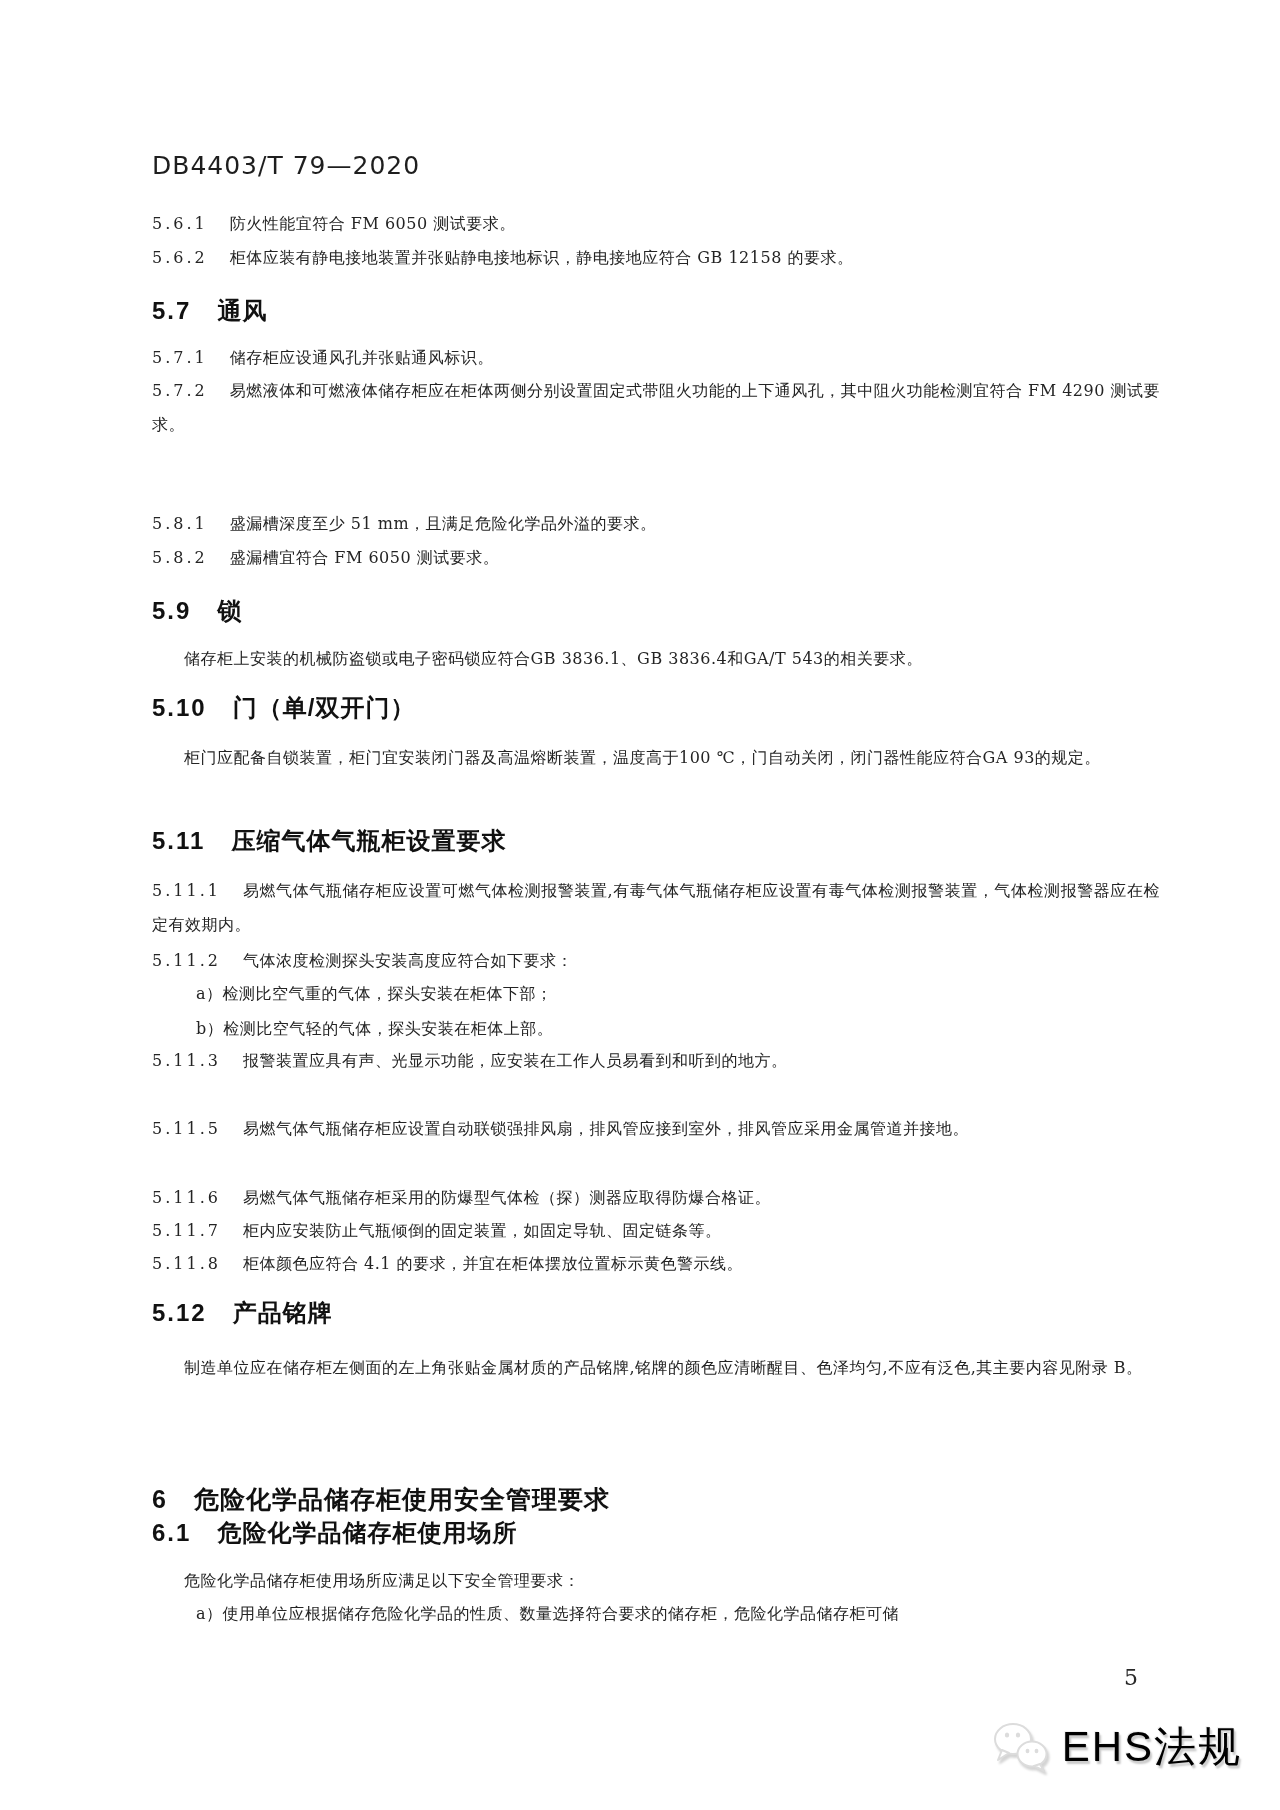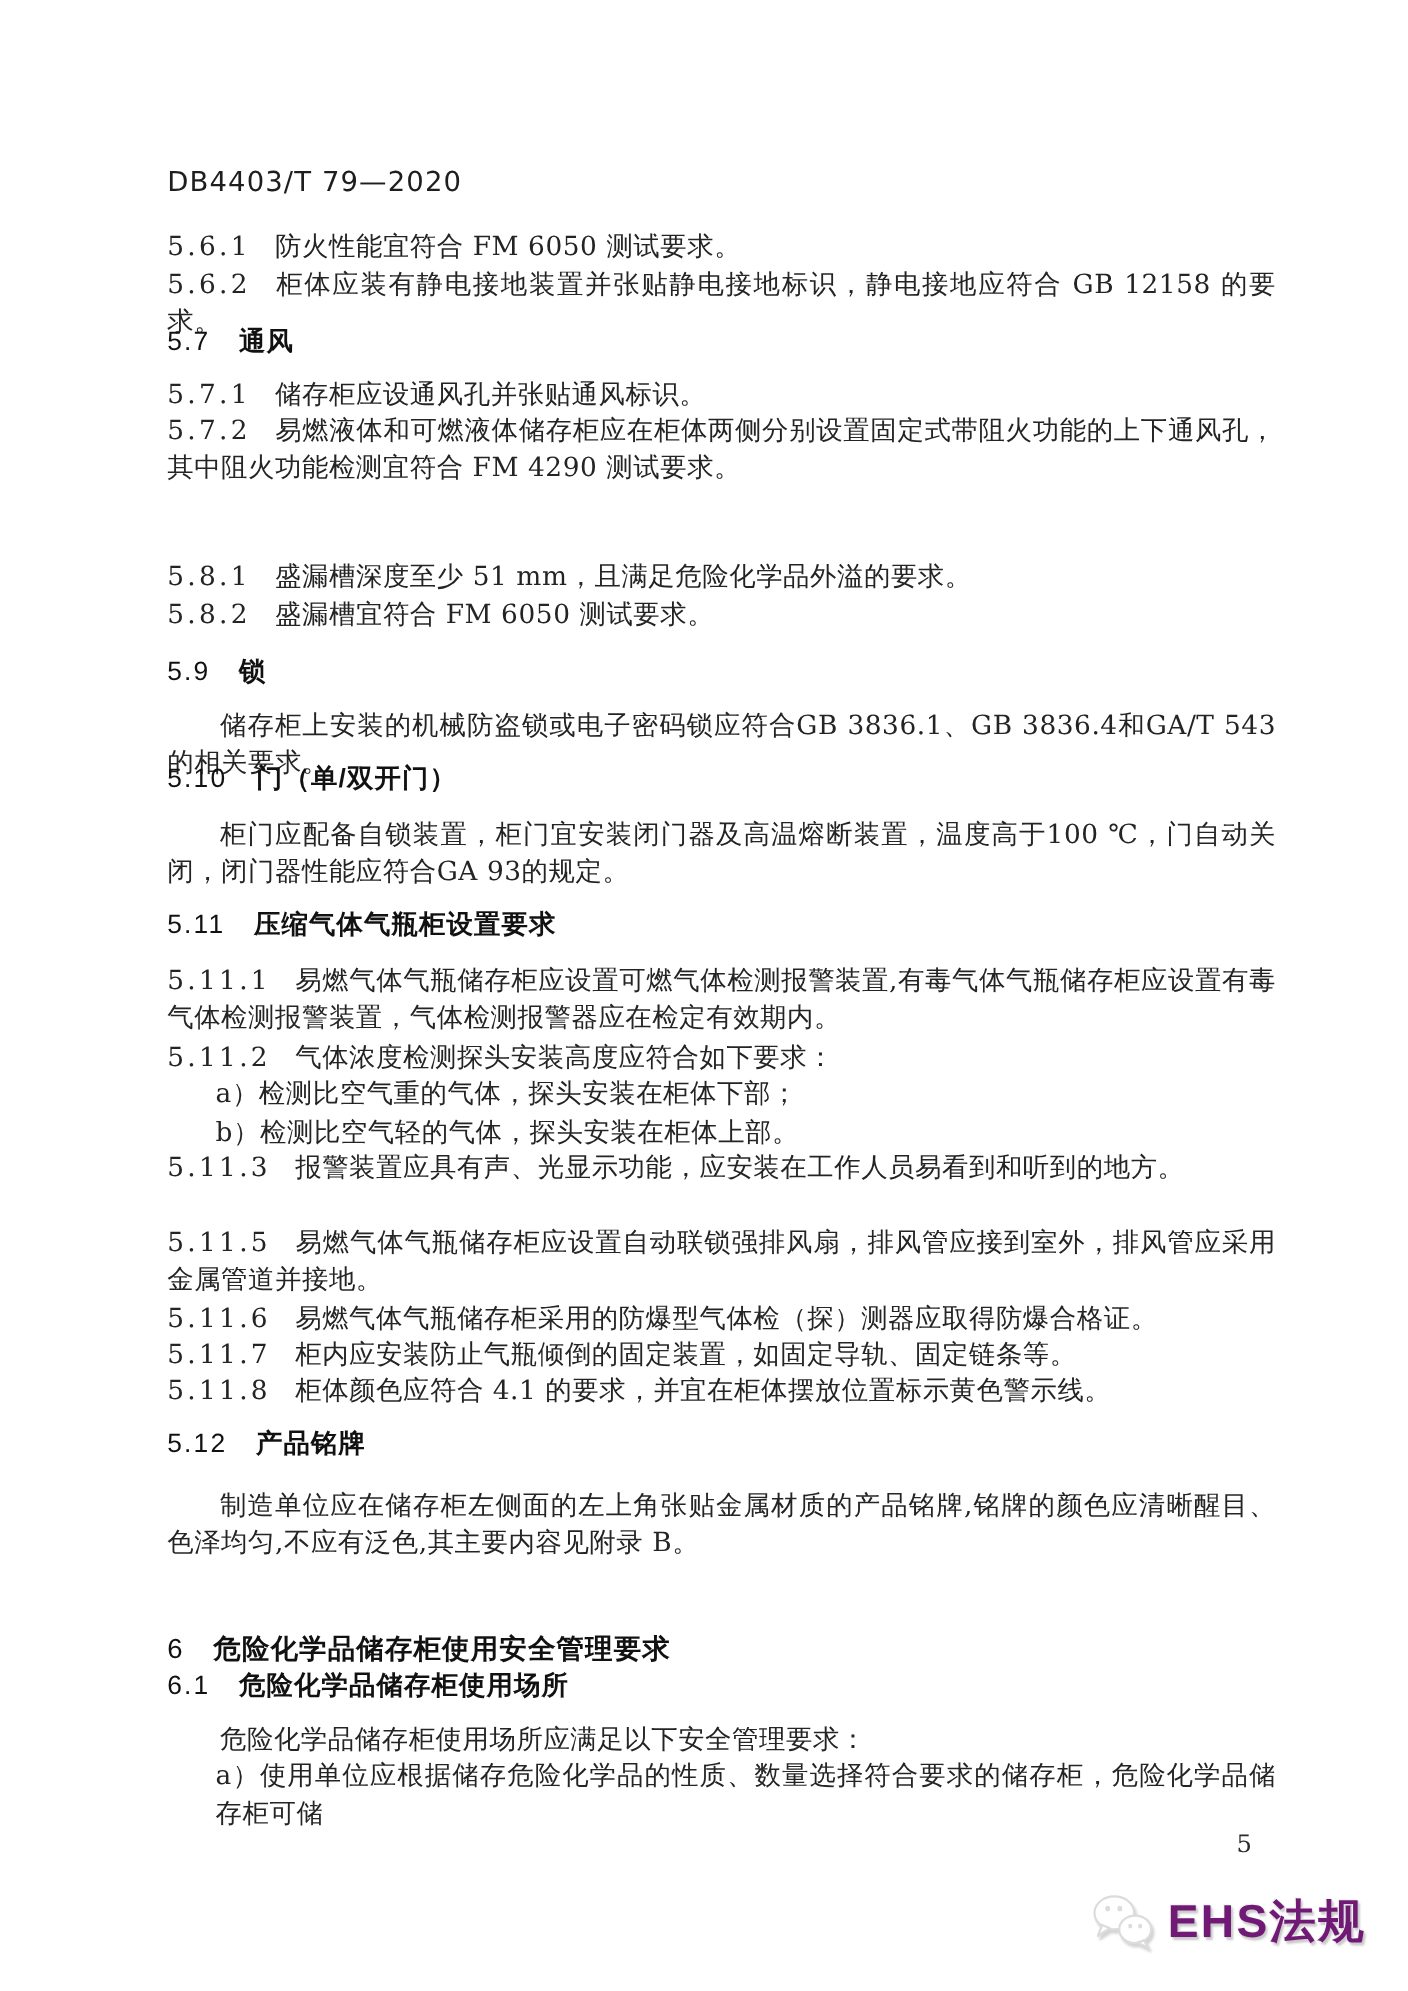--- a/index.html
+++ b/index.html
@@ -8,21 +8,21 @@
     width:1280px;height:1810px;
     background:#ffffff;
     overflow:hidden;
     font-family:"DejaVu Serif","Liberation Serif",serif;
     color:#242424;
   }
   .blk{
     position:absolute;
     left:152px;width:1008px;
     margin:0;
-    font-size:24px;line-height:34px;
+    font-size:16px;line-height:34px;
     text-align:justify;
     letter-spacing:0.5px;
   }
   .doc-code{
     text-align:left;
     font-size:25px;
     letter-spacing:1px;
     font-family:"DejaVu Sans","Liberation Sans",sans-serif;
     color:#1e1e1e;
   }
@@ -33,21 +33,21 @@
   }
   .heading{
     font-family:"Liberation Sans","DejaVu Sans",sans-serif;
     font-weight:bold;
     color:#111111;
     font-size:24px;
     text-align:left;
     letter-spacing:1px;
   }
   .heading .hnum{
-    font-weight:normal;
+    font-weight:bold;
     letter-spacing:2px;
     margin-right:26px;
   }
   .h-top{font-size:25px;margin-top:33px;}
   .indent{text-indent:2em;}
   .item{padding-left:44px;width:964px;}
   .pageno{
     position:absolute;
     left:1106px;top:1661px;
     width:50px;
@@ -60,23 +60,23 @@
     position:absolute;
     top:1722px;right:38px;
     display:flex;align-items:center;gap:10px;
     user-select:none;
   }
   .wm-icon{
     filter:drop-shadow(2px 3px 1px #d4d4d4);
   }
   .wm-label{
     font-family:"Liberation Sans","DejaVu Sans",sans-serif;
-    font-weight:bold;
+    font-weight:normal;
     font-size:42px;line-height:50px;
-    color:#701a75;
+    color:#000000;
     letter-spacing:2px;
     text-shadow:-1px -1px 0 #f0f0f0, 2px 3px 2px #c9c9c9, 1px 1px 0 #dedede;
   }
 </style>
 </head>
 <body>
 
 <div class="page">
 
   <div class="blk doc-code" style="top:149px">

